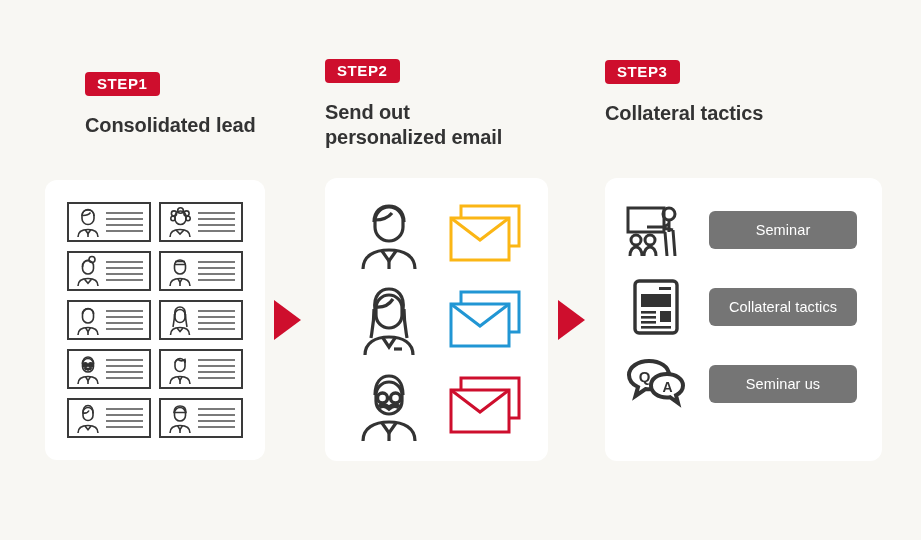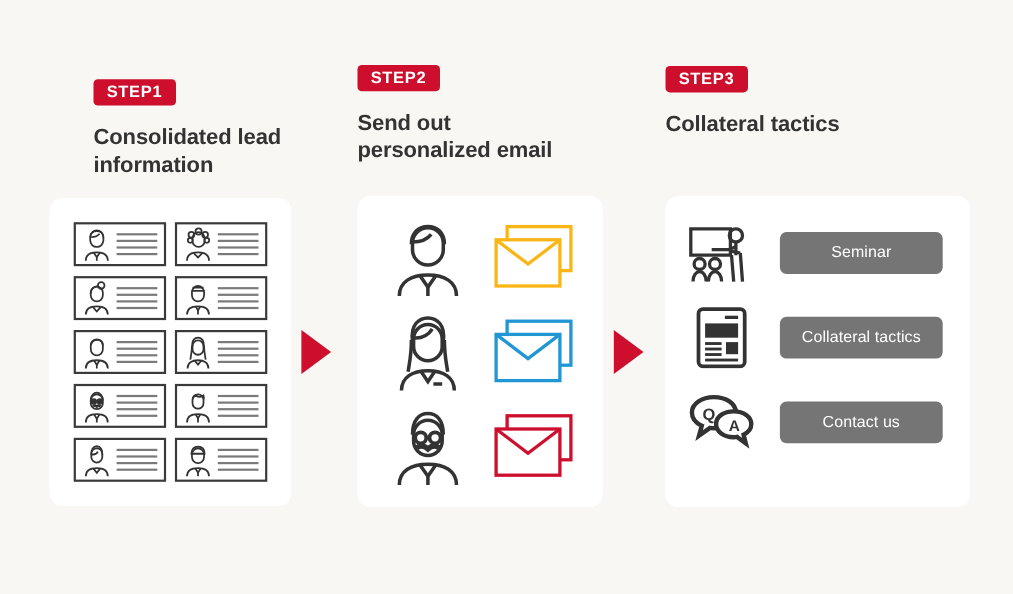--- a/index.html
+++ b/index.html
@@ -142,21 +142,20 @@
 </style>
 </head>
 <body>
 
 <div class="flow">
 
   <div class="step-col col1">
     <div class="badge">STEP1</div>
     <div class="step-title">
       <div>Consolidated lead</div>
-      <div>information</div>
     </div>
   </div>
 
   <div class="panel panel1">
     <div class="card-grid">
 
       <div class="biz-card">
         <svg class="av" viewBox="0 0 30 32">
           <g fill="none" stroke="#333" stroke-width="1.6">
             <path d="M9 9.5a6 6 0 0 1 12 0v3a6 6 0 0 1-12 0z"></path>
@@ -474,19 +473,19 @@
 
       <div class="tactic-row">
         <svg class="ticon" viewBox="0 0 62 56">
           <g fill="none" stroke="#333">
             <path d="M24 5c-11 0-20 6-20 14 0 5 3.5 9.5 9 12l-2.5 9 10-7c1.2.2 2.3.3 3.5.3 11 0 20-6 20-14.3S35 5 24 5z" stroke-width="4" fill="#fff"></path>
             <path d="M42 18c9 0 16 5 16 11.5 0 4-2.7 7.6-7 9.7l2 7.8-8-5.8c-1 .2-2 .3-3 .3-9 0-16-5-16-12s7-11.5 16-11.5z" stroke-width="4" fill="#fff"></path>
           </g>
           <text x="19.5" y="26" font-family="&quot;Liberation Sans&quot;,sans-serif" font-size="15" font-weight="bold" fill="#333" text-anchor="middle">Q</text>
           <text x="42.5" y="36" font-family="&quot;Liberation Sans&quot;,sans-serif" font-size="14" font-weight="bold" fill="#333" text-anchor="middle">A</text>
         </svg>
-        <button class="tactic-btn">Contact us</button>
+        <button class="tactic-btn">Seminar us</button>
       </div>
 
     </div>
   </div>
 
 </div>
 
 </body></html>

